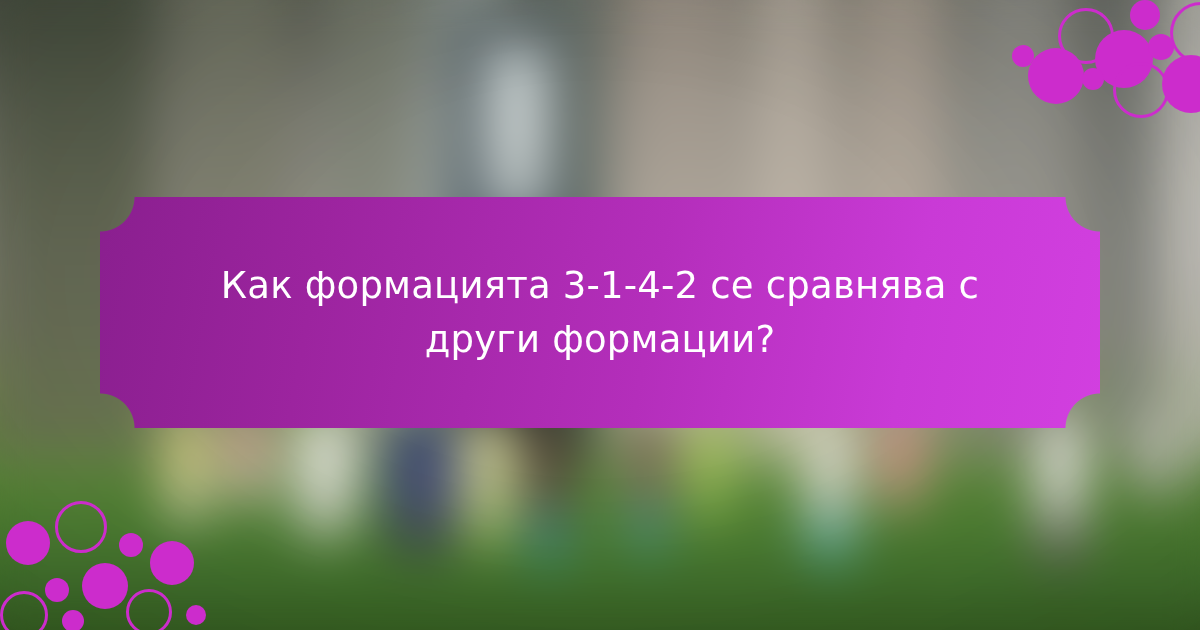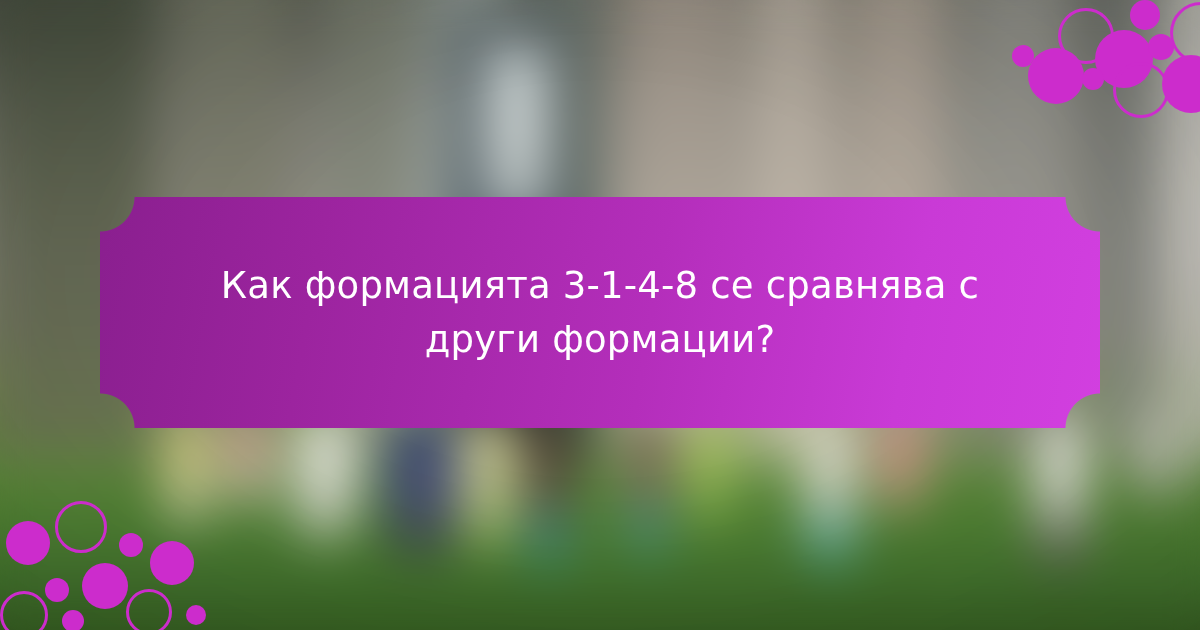--- a/index.html
+++ b/index.html
@@ -230,16 +230,16 @@
       <div class="dot filled" style="left: 150px; top: 46px; width: 44px; height: 44px; background: rgb(204, 44, 204);"></div>
       <div class="dot filled" style="left: 82px; top: 68px; width: 46px; height: 46px; background: rgb(204, 44, 204);"></div>
       <div class="dot filled" style="left: 45px; top: 83px; width: 24px; height: 24px; background: rgb(204, 44, 204);"></div>
       <div class="dot ring" style="left: 0px; top: 96px; width: 48px; height: 48px; border-color: rgb(204, 44, 204);"></div>
       <div class="dot ring" style="left: 126px; top: 94px; width: 46px; height: 46px; border-color: rgb(204, 44, 204);"></div>
       <div class="dot filled" style="left: 62px; top: 115px; width: 22px; height: 22px; background: rgb(204, 44, 204);"></div>
       <div class="dot filled" style="left: 186px; top: 110px; width: 20px; height: 20px; background: rgb(204, 44, 204);"></div>
     </div>
 
   <div class="banner">
-    <h1 class="banner-title">Как формацията 3-1-4-8 се сравнява с други формации?</h1>
+    <h1 class="banner-title">Как формацията 3-1-4-2 се сравнява с други формации?</h1>
   </div>
 
 </div>
 
 </body></html>

